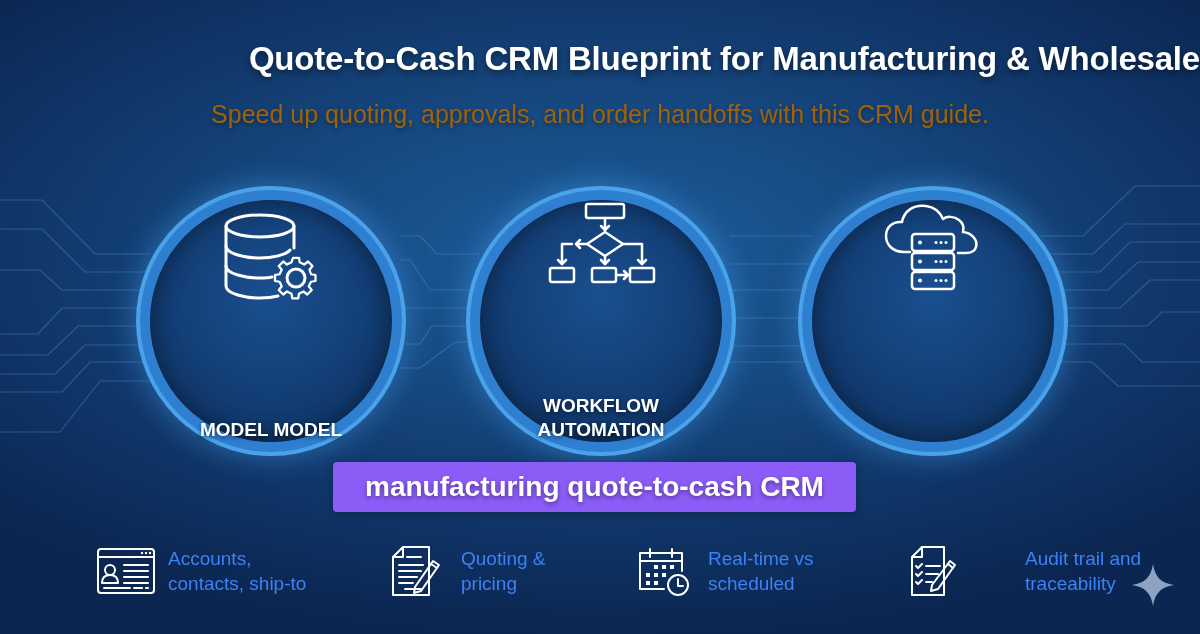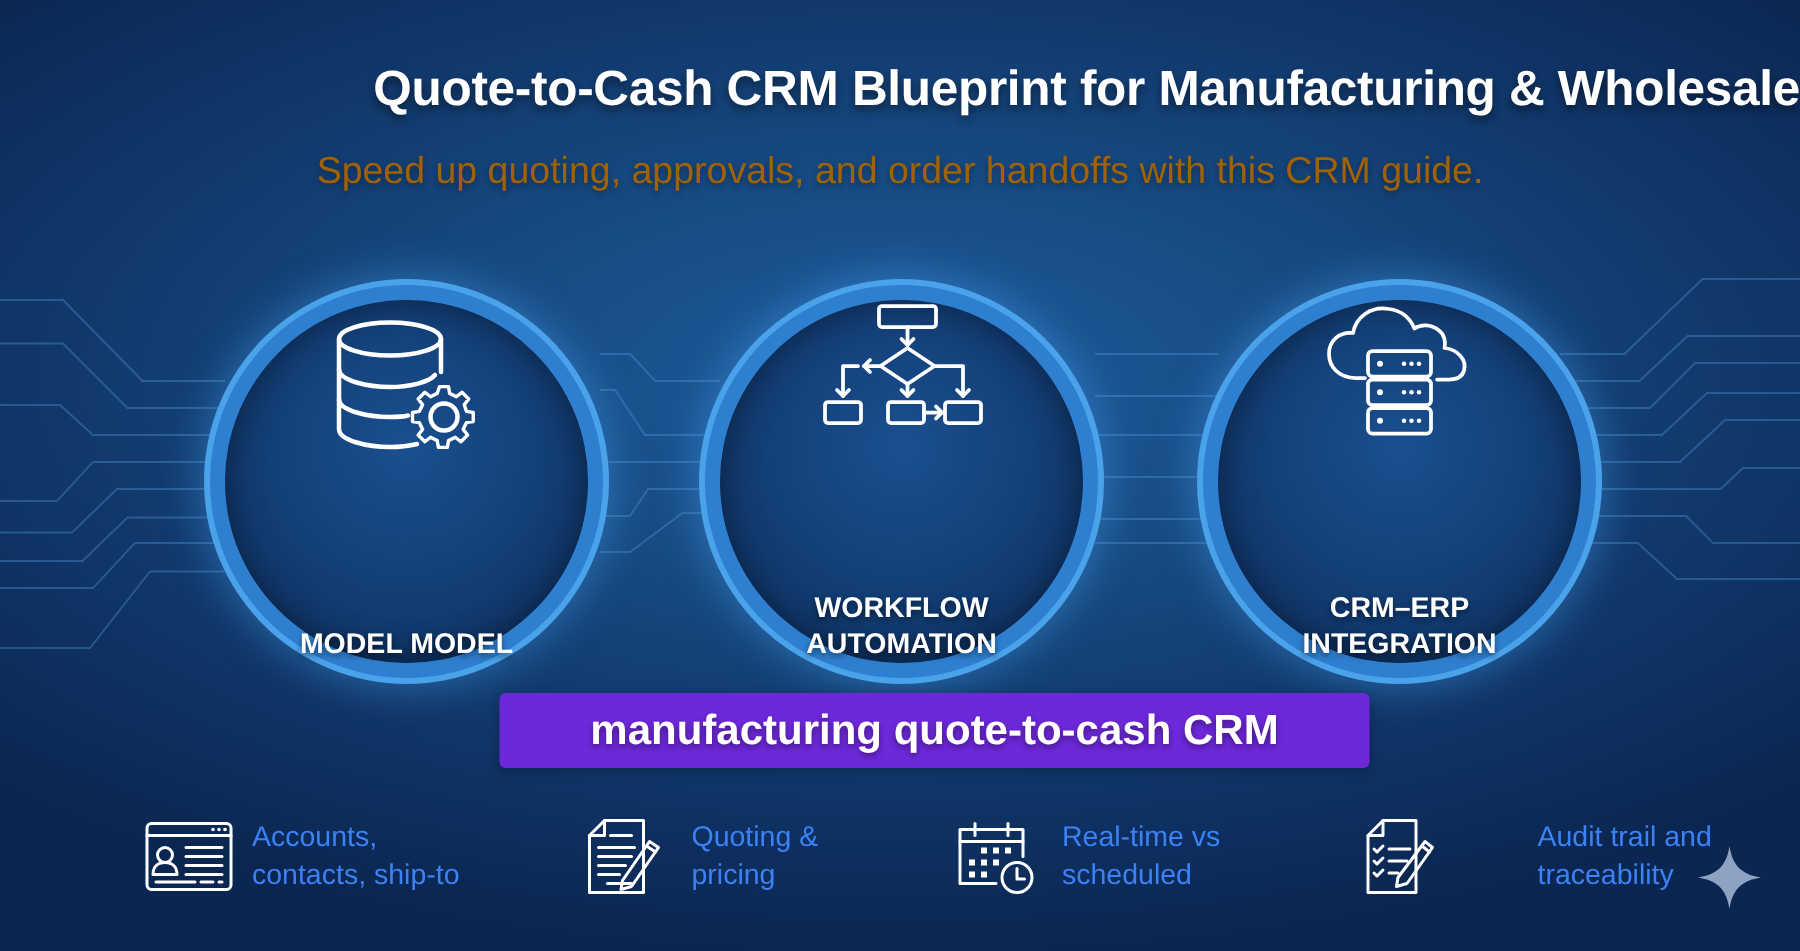--- a/index.html
+++ b/index.html
@@ -34,22 +34,22 @@
   .pillar .icon { width: 110px; height: 100px; margin-bottom: 8px; }
   .pillar .label {
     font-weight: 700; font-size: 19px; line-height: 24px; text-align: center;
     text-shadow: 0 2px 4px rgba(0,0,0,0.5); white-space: pre-line;
   }
   #p1 { left: 150px; top: 200px; }
   #p2 { left: 480px; top: 200px; }
   #p3 { left: 812px; top: 200px; }
   #p1 .icon { margin-top: 8px; margin-bottom: 16px; }
   .keyword {
-    position: absolute; left: 333px; top: 462px; width: 580px; height: 50px;
-    background: #6d28d9; border-radius: 4px;
+    position: absolute; left: 333px; top: 462px; width: 523px; height: 50px;
+    background: #8b5cf6; border-radius: 4px;
     display: flex; align-items: center; justify-content: center;
     font-weight: 700; font-size: 28px;
     text-shadow: 0 2px 4px rgba(0,0,0,0.4);
     box-shadow: 0 2px 8px rgba(0,0,0,0.25);
   }
   .feature { position: absolute; top: 545px; display: flex; align-items: center; }
   .feature .ficon { width: 60px; height: 52px; margin-right: 12px; }
   .feature .ftext { font-size: 19px; line-height: 25px; color: #3b82f6; white-space: pre-line; }
   #f1 { left: 96px; }
   #f2 { left: 389px; }
@@ -148,22 +148,20 @@
       <circle cx="42" cy="61.5" r="2"></circle>
         <circle cx="58" cy="61.5" r="1.5"></circle>
         <circle cx="63" cy="61.5" r="1.5"></circle>
         <circle cx="68" cy="61.5" r="1.5"></circle>
       <circle cx="42" cy="80.5" r="2"></circle>
         <circle cx="58" cy="80.5" r="1.5"></circle>
         <circle cx="63" cy="80.5" r="1.5"></circle>
         <circle cx="68" cy="80.5" r="1.5"></circle>
     </g>
   </svg>
-  <div class="label">CRM–ERP
-INTEGRATION</div>
 </div>
 
 <div class="keyword">manufacturing quote-to-cash CRM</div>
 
 <div class="feature" id="f1">
   <svg class="ficon" viewBox="0 0 60 52" fill="none" stroke="#fff" stroke-width="2" stroke-linecap="round" stroke-linejoin="round">
     <rect x="2" y="4" width="56" height="44" rx="3"></rect>
     <path d="M2 12 H58"></path>
     <g fill="#fff" stroke="none">
         <circle cx="46" cy="8" r="1.2"></circle>

